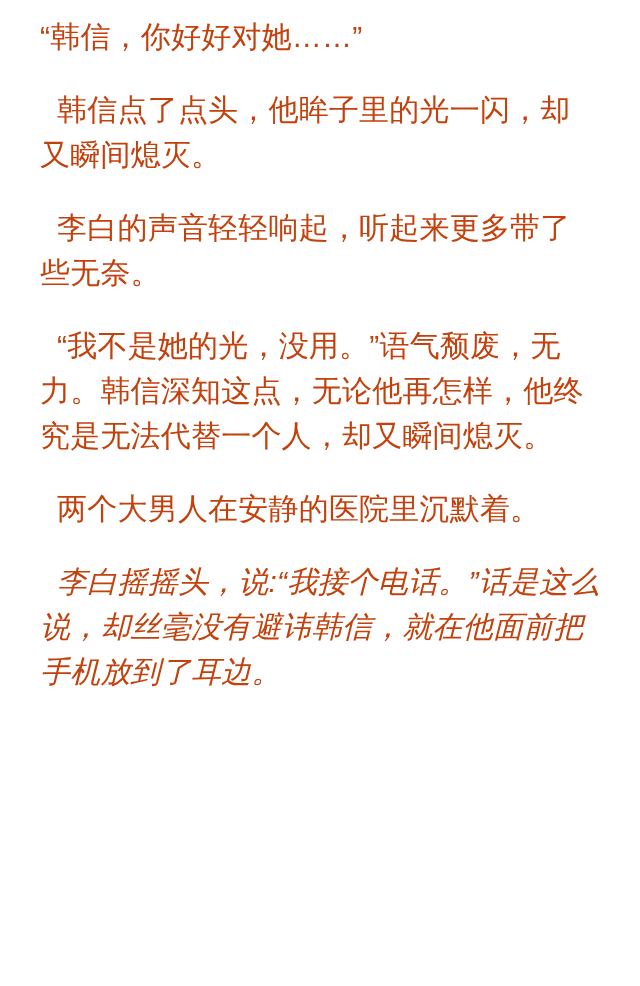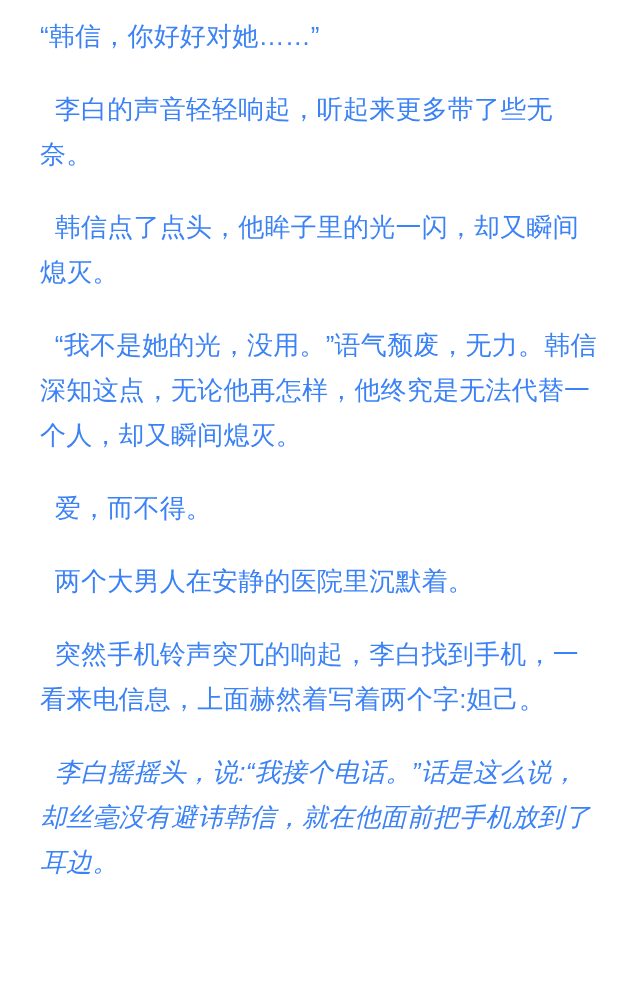--- a/index.html
+++ b/index.html
@@ -15,40 +15,38 @@
     color: #1a1a1a;
   }
   .page {
     box-sizing: border-box;
     width: 640px;
     height: 986px;
     padding: 14px 40px 0 40px;
     background: #ffffff;
   }
   .para {
-    font-size: 26px;
+    font-size: 30px;
     line-height: 45px;
     letter-spacing: 0.2px;
     text-align: left;
     margin: 0 0 28px 0;
-    color: #3b82f6;
+    color: #c2410c;
     word-break: break-all;
     white-space: pre-wrap;
     text-indent: 0;
   }
   .para:last-child {
     margin-bottom: 0;
     font-style: italic;
   }
 </style>
 </head>
 <body>
 
 <div class="page">
   <p class="para">“韩信，你好好对她……”</p>
+  <p class="para">  韩信点了点头，他眸子里的光一闪，却又瞬间熄灭。</p>
   <p class="para">  李白的声音轻轻响起，听起来更多带了些无奈。</p>
-  <p class="para">  韩信点了点头，他眸子里的光一闪，却又瞬间熄灭。</p>
   <p class="para">  “我不是她的光，没用。”语气颓废，无力。韩信深知这点，无论他再怎样，他终究是无法代替一个人，却又瞬间熄灭。</p>
-  <p class="para">  爱，而不得。</p>
   <p class="para">  两个大男人在安静的医院里沉默着。</p>
-  <p class="para">  突然手机铃声突兀的响起，李白找到手机，一看来电信息，上面赫然着写着两个字:妲己。</p>
   <p class="para">  李白摇摇头，说:“我接个电话。”话是这么说，却丝毫没有避讳韩信，就在他面前把手机放到了耳边。</p>
 </div>
 
 </body></html>

